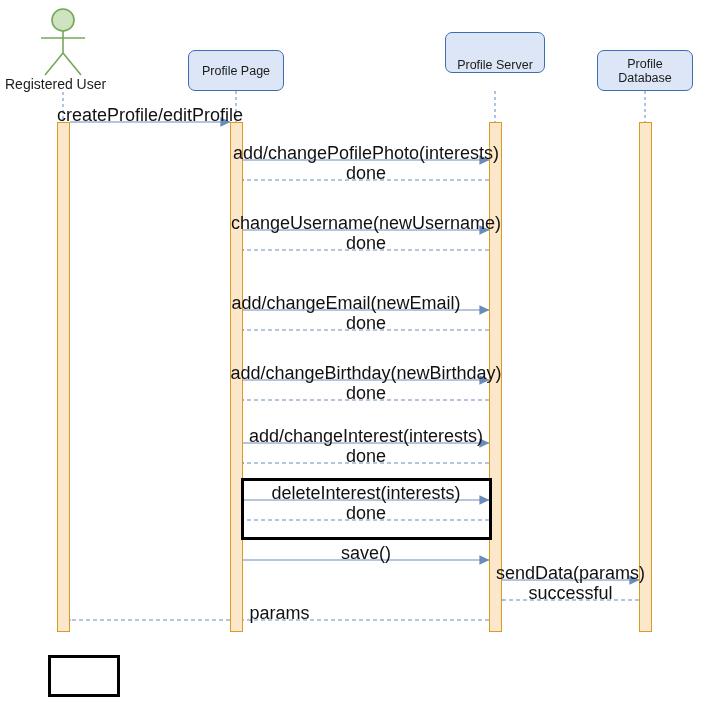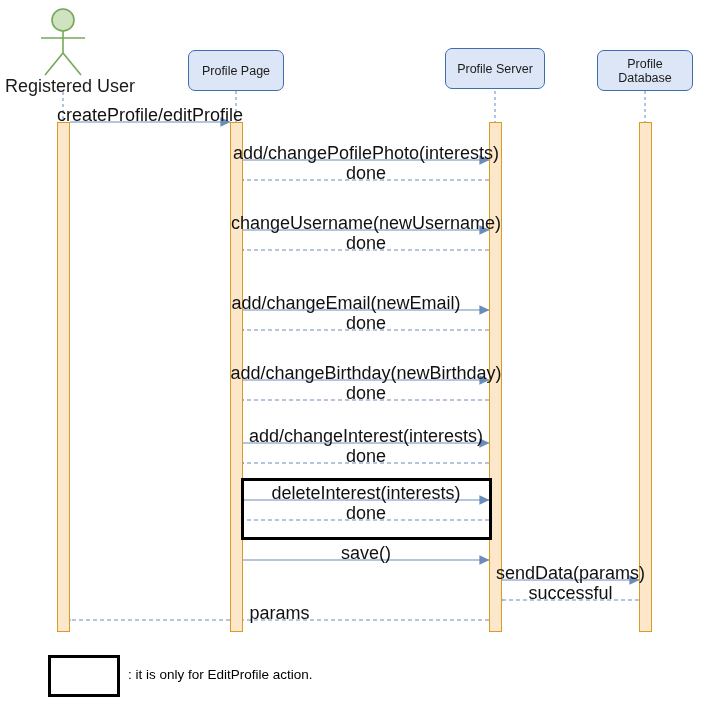--- a/index.html
+++ b/index.html
@@ -22,21 +22,21 @@
     text-align:center;
     font-size:12.5px;
     line-height:14px;
     color:#1b1b1b;
     white-space:pre-line;
   }
 
   
   .actor-label{
     position:absolute;
-    font-size:18px;
+    font-size:14px;
     color:#1b1b1b;
     white-space:nowrap;
   }
 
   
   .activation{
     position:absolute;
     box-sizing:border-box;
     background:#fce7ca;
     border:1px solid #d99b22;
@@ -117,21 +117,21 @@
         <line x1="489" y1="520" x2="243" y2="520" stroke="#6b8cba" stroke-width="1.2" stroke-dasharray="4,3" marker-end="url(#arrow-open-left)"></line>
         <line x1="243" y1="560" x2="489" y2="560" stroke="#6b8cba" stroke-width="1.2" marker-end="url(#arrow-solid-right)"></line>
         <line x1="502" y1="580" x2="639" y2="580" stroke="#6b8cba" stroke-width="1.2" marker-end="url(#arrow-solid-right)"></line>
         <line x1="639" y1="600" x2="502" y2="600" stroke="#6b8cba" stroke-width="1.2" stroke-dasharray="4,3" marker-end="url(#arrow-open-left)"></line>
         <line x1="489" y1="620" x2="70" y2="620" stroke="#6b8cba" stroke-width="1.2" stroke-dasharray="4,3" marker-end="url(#arrow-open-left)"></line>
       </g>
   </svg>
 
   <div id="lifeboxes">
       <div class="lifebox" style="left: 188px; top: 50px; width: 96px; height: 41px;"><span>Profile Page</span></div>
-      <div class="lifebox" style="left: 445px; top: 48px; width: 100px; height: 41px;"><span>Profile Server</span></div>
+      <div class="lifebox" style="left: 445px; top: 32px; width: 100px; height: 41px; align-items: flex-end;"><span>Profile Server</span></div>
       <div class="lifebox" style="left: 597px; top: 50px; width: 96px; height: 41px;"><span>Profile
 Database</span></div>
     </div>
 
   <div class="actor-label" id="actor-caption" style="left: 5px; top: 76px;">Registered User</div>
 
   <div id="activations">
       <div class="activation" style="left: 57px; top: 122px; width: 13px; height: 510px;"></div>
       <div class="activation" style="left: 230px; top: 122px; width: 13px; height: 510px;"></div>
       <div class="activation" style="left: 489px; top: 122px; width: 13px; height: 510px;"></div>
@@ -154,15 +154,14 @@
       <div class="msg-label" style="left: 366px; top: 503px;">done</div>
       <div class="msg-label" style="left: 366px; top: 543px;">save()</div>
       <div class="msg-label" style="left: 570.5px; top: 563px;">sendData(params)</div>
       <div class="msg-label" style="left: 570.5px; top: 583px;">successful</div>
       <div class="msg-label" style="left: 279.5px; top: 603px;">params</div>
     </div>
 
   <div class="edit-frame" id="edit-frame" style="left: 241px; top: 478px; width: 251px; height: 62px;"></div>
 
   <div class="legend-box" id="legend-box" style="left: 48px; top: 655px; width: 72px; height: 42px;"></div>
-  <div class="legend-text" id="legend-text" style="left: 128px; top: 667px;">: it is only for EditProfile action.</div>
 
 </div>
 
 </body></html>

